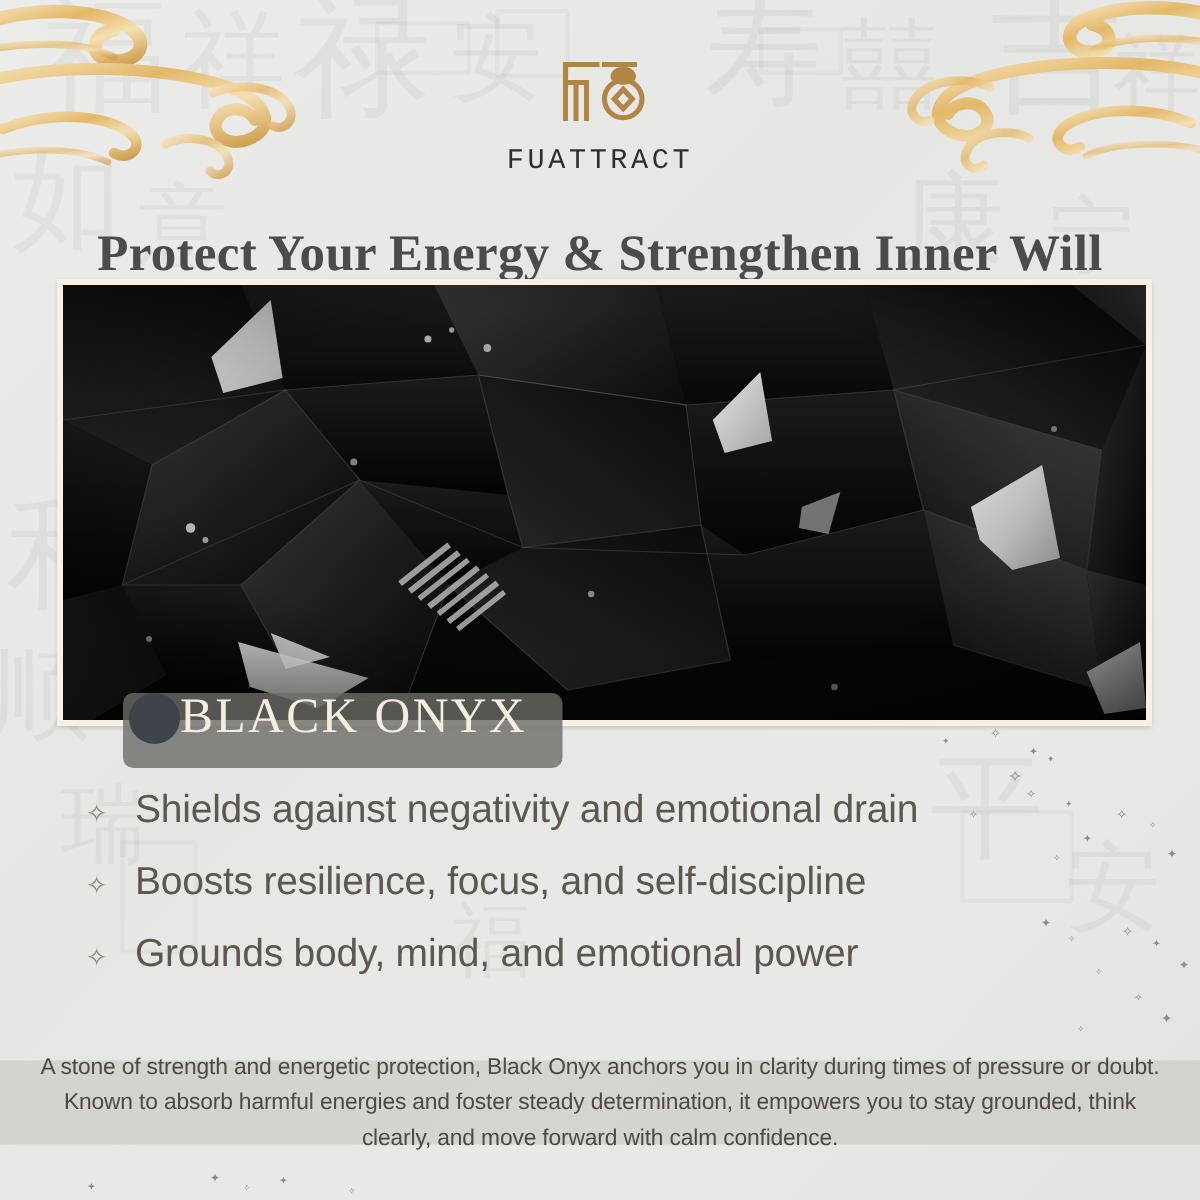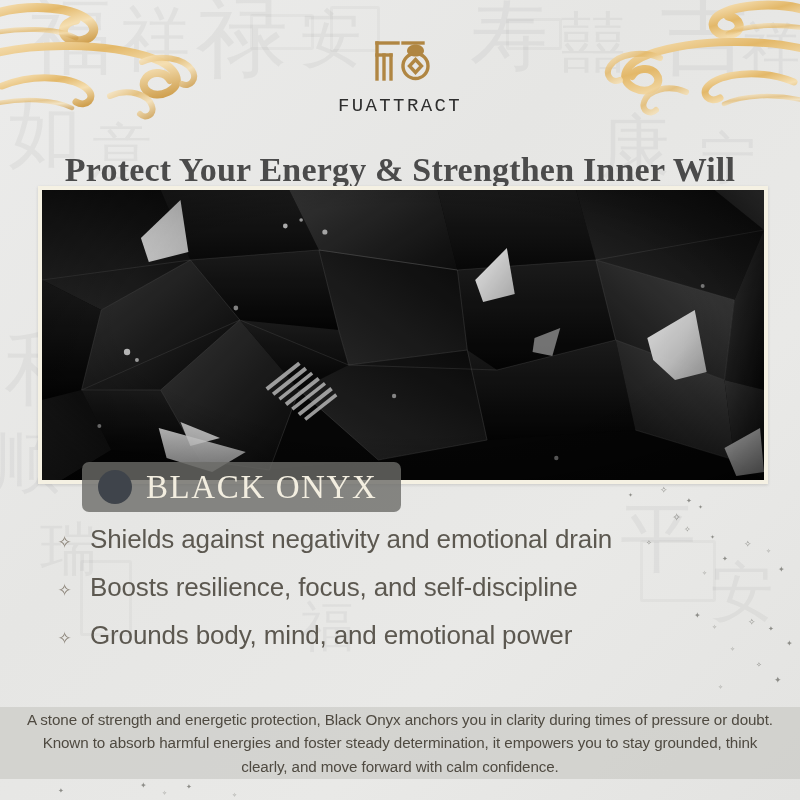--- a/index.html
+++ b/index.html
@@ -126,23 +126,21 @@
   }
   .photo svg { display: block; width: 100%; height: 100%; }
 
   
   .stone-band {
     position: absolute;
     left: 44px;
     bottom: -28px;
     height: 50px;
     display: flex;
-    align-items: center;
-    gap: 14px;
-    padding: 0 24px 0 16px;
+    padding: 0 24px 0 4px;
     background: rgba(108,108,104,0.80);
     border-radius: 7px;
     box-sizing: border-box;
   }
   .stone-swatch {
     width: 34px;
     height: 34px;
     border-radius: 50%;
     background: #3f444b;
     flex: none;
@@ -185,21 +183,21 @@
     line-height: 1.2;
     white-space: nowrap;
   }
 
   
   .footer {
     position: absolute;
     left: 0;
     top: 707px;
     width: 800px;
-    height: 72px;
+    height: 56px;
     background: rgba(198,198,194,0.62);
     display: flex;
     align-items: center;
     justify-content: center;
     box-sizing: border-box;
     padding: 0 24px;
   }
   .footer-text {
     font-family: "Liberation Sans", sans-serif;
     font-size: 15.2px;

